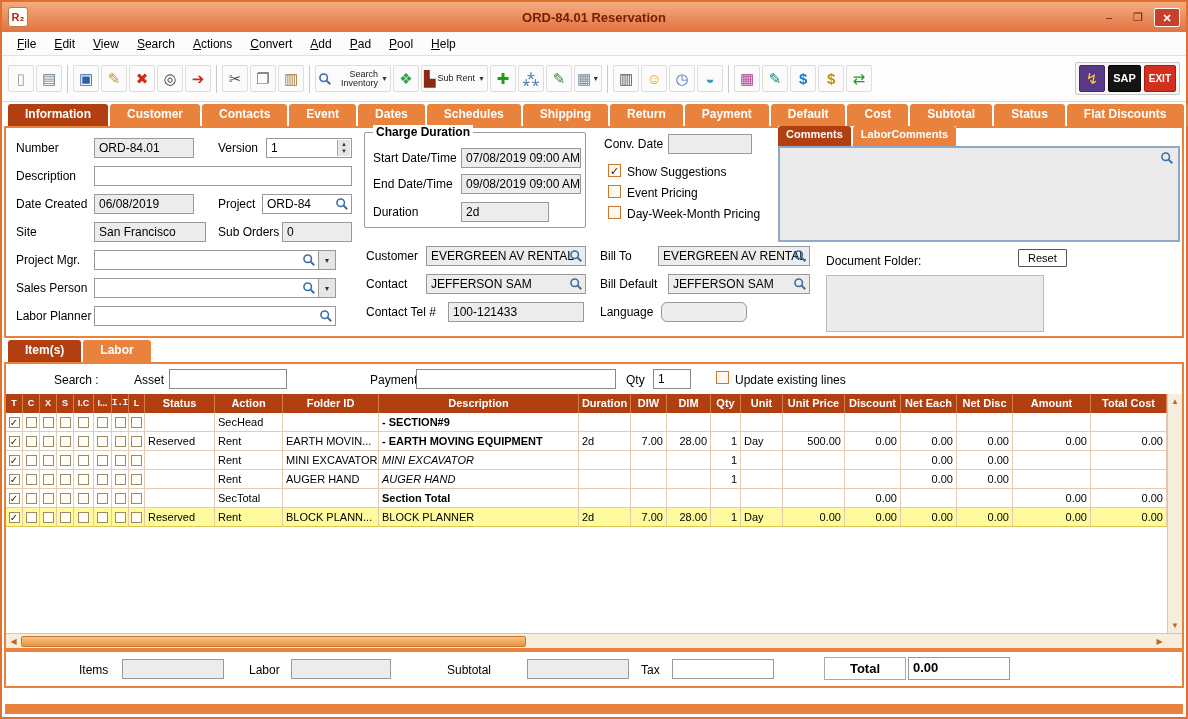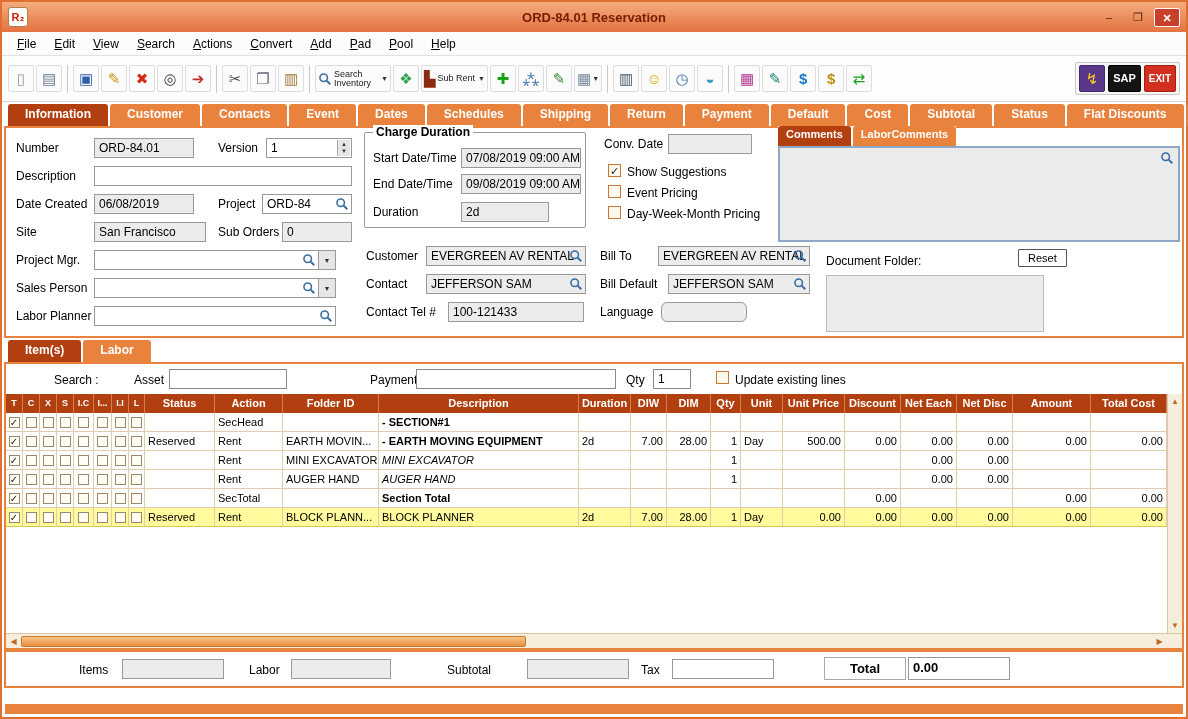--- a/index.html
+++ b/index.html
@@ -15,21 +15,21 @@
 
 .menubar{height:24px;flex:none;background:#FCFCFC;border-bottom:1px solid #E2E2E2;display:flex;align-items:center;padding:0 6px;font-size:12px;color:#000}
 .menu-item{padding:3px 9px;white-space:nowrap}
 
 .toolbar{height:46px;flex:none;background:#FDFDFD;border-bottom:1px solid #D8D8D8;display:flex;align-items:center;padding:0 6px}
 .tb-left{display:flex;align-items:center;gap:2px;flex:1;flex-wrap:nowrap}
 .tb-right{display:flex;align-items:center;gap:3px;border:1px solid #C8C8C8;border-radius:2px;padding:2px 3px;background:#F6F6F6}
 .tb-btn{min-width:26px;height:27px;border:1px solid #DDD;background:#FBFBFB;border-radius:2px;display:flex;align-items:center;justify-content:center;padding:0 2px;cursor:default}
 .tb-glyph{font-size:15px;line-height:1}
 .tb-btn.bold .tb-glyph{font-weight:bold}
-.tb-label{font-size:9px;line-height:9px;max-width:48px;color:#222;padding:0 2px;text-align:left}
+.tb-label{font-size:9px;line-height:9px;max-width:48px;color:#222;padding:0 2px;text-align:right}
 .tb-arrow{font-size:7px;color:#333;margin-left:1px}
 .tb-sep{width:1px;height:28px;background:#C8C8C8;margin:0 3px;flex:none}
 .tb-btn.flash{background:#5A3888;border-color:#47286E}
 .tb-btn.sap{background:#141414;border-color:#000}
 .tb-btn.sap .tb-label{color:#FFF;font-weight:bold;font-size:11px;line-height:11px}
 .tb-btn.exit{background:#D22F1E;border-color:#A02010}
 .tb-btn.exit .tb-label{color:#FFF;font-weight:bold;font-size:10px;line-height:10px}
 .tb-ic{display:flex;align-items:center}
 
 .tabstrip{height:24px;flex:none;padding:2px 6px 0;display:flex;gap:2px;background:#fff}
@@ -407,21 +407,21 @@
     </div>
     <div class="grid-wrap">
       <div class="grid">
         <div class="grid-header">
             <span class="gh ck" style="width: 17px;">T</span>
             <span class="gh ck" style="width: 17px;">C</span>
             <span class="gh ck" style="width: 17px;">X</span>
             <span class="gh ck" style="width: 17px;">S</span>
             <span class="gh ck" style="width: 20px;">I.C</span>
             <span class="gh ck" style="width: 18px;">I...</span>
-            <span class="gh ck" style="width: 17px;">I.I</span>
+            <span class="gh ck" style="width: 17px; font-family: Liberation Mono, monospace;">I.I</span>
             <span class="gh ck" style="width: 16px;">L</span>
             <span class="gh" style="width: 70px;">Status</span>
             <span class="gh" style="width: 68px;">Action</span>
             <span class="gh" style="width: 96px;">Folder ID</span>
             <span class="gh" style="width: 200px;">Description</span>
             <span class="gh" style="width: 52px;">Duration</span>
             <span class="gh" style="width: 36px;">DIW</span>
             <span class="gh" style="width: 44px;">DIM</span>
             <span class="gh" style="width: 30px;">Qty</span>
             <span class="gh" style="width: 42px;">Unit</span>
@@ -454,21 +454,21 @@
               </span>
               <span class="gc ckc" style="width: 17px;">
                 <span class="cb"></span>
               </span>
               <span class="gc ckc" style="width: 16px;">
                 <span class="cb"></span>
               </span>
               <span class="gc" style="width: 70px;"></span>
               <span class="gc" style="width: 68px;">SecHead</span>
               <span class="gc" style="width: 96px;"></span>
-              <span class="gc" style="width: 200px; font-weight: bold;">- SECTION#1</span>
+              <span class="gc" style="width: 200px; font-weight: bold;">- SECTION#9</span>
               <span class="gc" style="width: 52px;"></span>
               <span class="gc" style="width: 36px; text-align: right;"></span>
               <span class="gc" style="width: 44px; text-align: right;"></span>
               <span class="gc" style="width: 30px; text-align: right;"></span>
               <span class="gc" style="width: 42px;"></span>
               <span class="gc" style="width: 62px; text-align: right;"></span>
               <span class="gc" style="width: 56px; text-align: right;"></span>
               <span class="gc" style="width: 56px; text-align: right;"></span>
               <span class="gc" style="width: 56px; text-align: right;"></span>
               <span class="gc" style="width: 78px; text-align: right;"></span>

